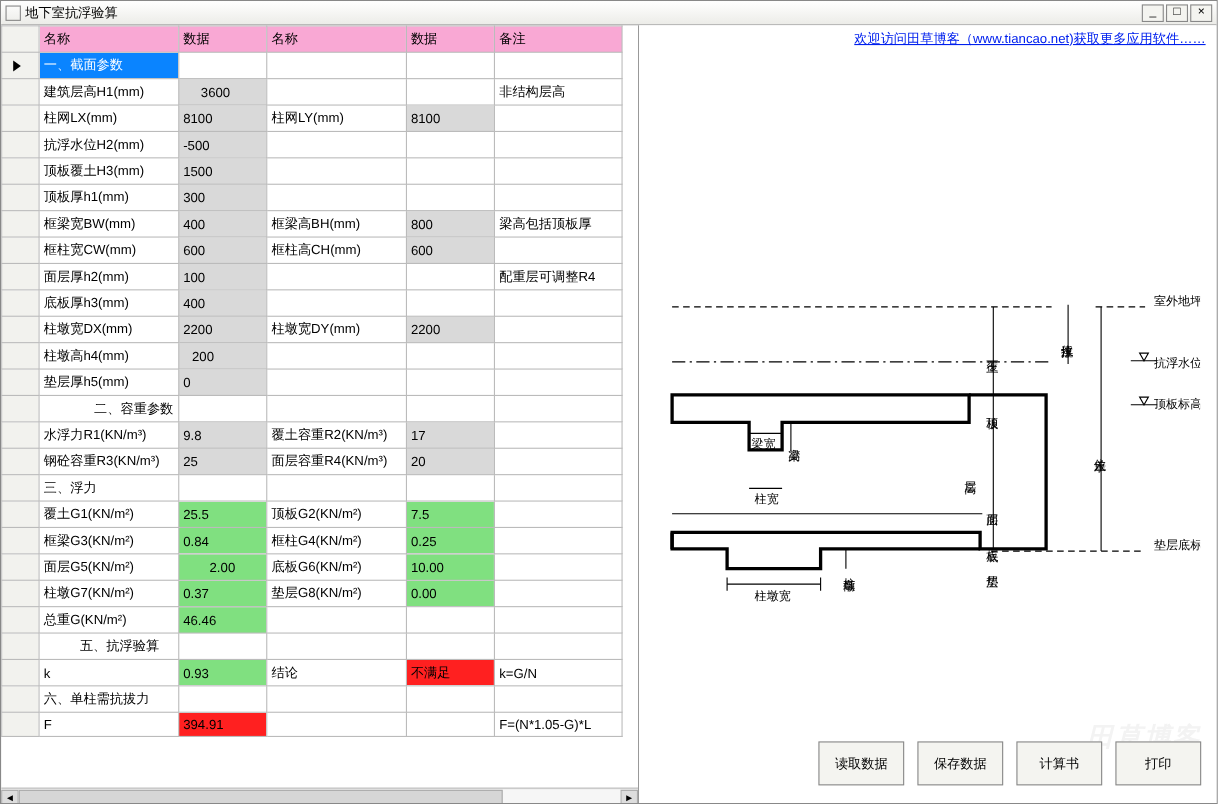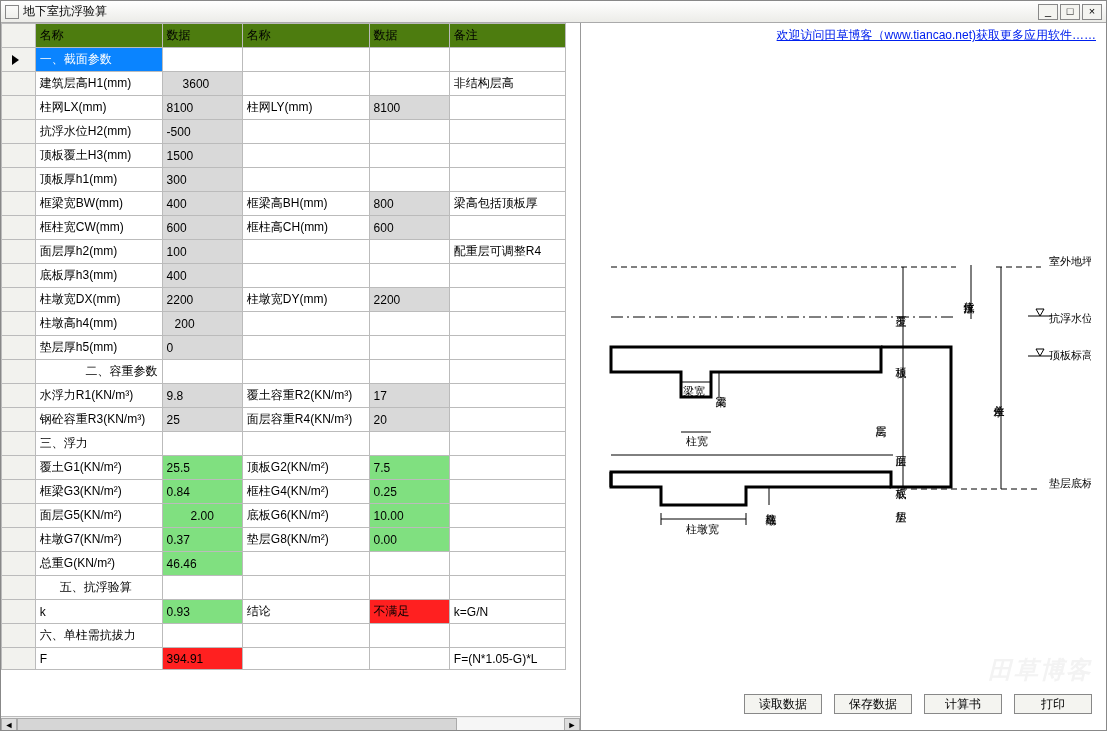--- a/index.html
+++ b/index.html
@@ -57,21 +57,21 @@
   .grid th, .grid td {
     border: 1px solid #bbb;
     font-size: 12px;
     padding: 3px 4px;
     height: 22px;
     overflow: hidden;
     white-space: nowrap;
     text-align: left;
   }
   .grid th {
-    background: #4d7c0f;
+    background: #f9a8d4;
     font-weight: normal;
   }
   .grid .rowhdr {
     width: 32px;
     background: #f2f2ee;
   }
   .col-name { width: 120px; text-align: right; }
   .col-data { width: 76px; }
   .col-name2 { width: 120px; text-align: right; }
   .col-data2 { width: 76px; }
@@ -100,31 +100,31 @@
   .hscroll .thumb { position: absolute; left: 0; top: 0; height: 100%; width: 440px;
     background: #d6d6d6; border: 1px solid #aaa; }
 
   
   .top-link {
     position: absolute; top: 4px; right: 10px;
     color: #0020ee; text-decoration: underline;
     font-size: 12px; letter-spacing: 0;
   }
   .diagram-area {
-    position: absolute; left: 20px; top: 224px; width: 490px; height: 300px;
+    position: absolute; left: 20px; top: 236px; width: 490px; height: 300px;
   }
   .diagram-area svg { width: 100%; height: 100%; }
   .diag-label { font-family: "SimSun","Microsoft YaHei"; font-size: 11px; fill: #000; }
   .diag-label-v { writing-mode: vertical-rl; text-orientation: upright; }
   .btn-row {
     position: absolute; bottom: 18px; right: 14px;
     display: flex; gap: 12px;
   }
   .btn {
-    width: 78px; height: 20px; background: #f4f4f0;
+    width: 78px; height: 40px; background: #f4f4f0;
     border: 1px solid #888; font-size: 12px;
     display: flex; align-items: center; justify-content: center;
     cursor: pointer;
   }
   .watermark {
     position:absolute; right:14px; bottom:46px;
     font-size:24px; font-style:italic; font-weight:bold;
     color:#f3f3f3; letter-spacing:2px; pointer-events:none;
   }
 </style>
@@ -329,21 +329,21 @@
           <tr>
             <td class="rowhdr"></td>
             <td class="col-name">总重G(KN/m²)</td>
             <td class="col-data val-green" style="text-align: left;">46.46</td>
             <td class="col-name2"></td>
             <td class="col-data2"></td>
             <td class="col-note"></td>
           </tr>
           <tr>
             <td class="rowhdr"></td>
-            <td class="col-name" style="text-align: left; padding-left: 24px;">五、抗浮验算</td>
+            <td class="col-name" style="text-align: center; padding-left: 24px;">五、抗浮验算</td>
             <td></td>
             <td></td>
             <td></td>
             <td></td>
           </tr>
           <tr>
             <td class="rowhdr"></td>
             <td class="col-name">k</td>
             <td class="col-data val-green" style="text-align: left;">0.93</td>
             <td class="col-name2">结论</td>

